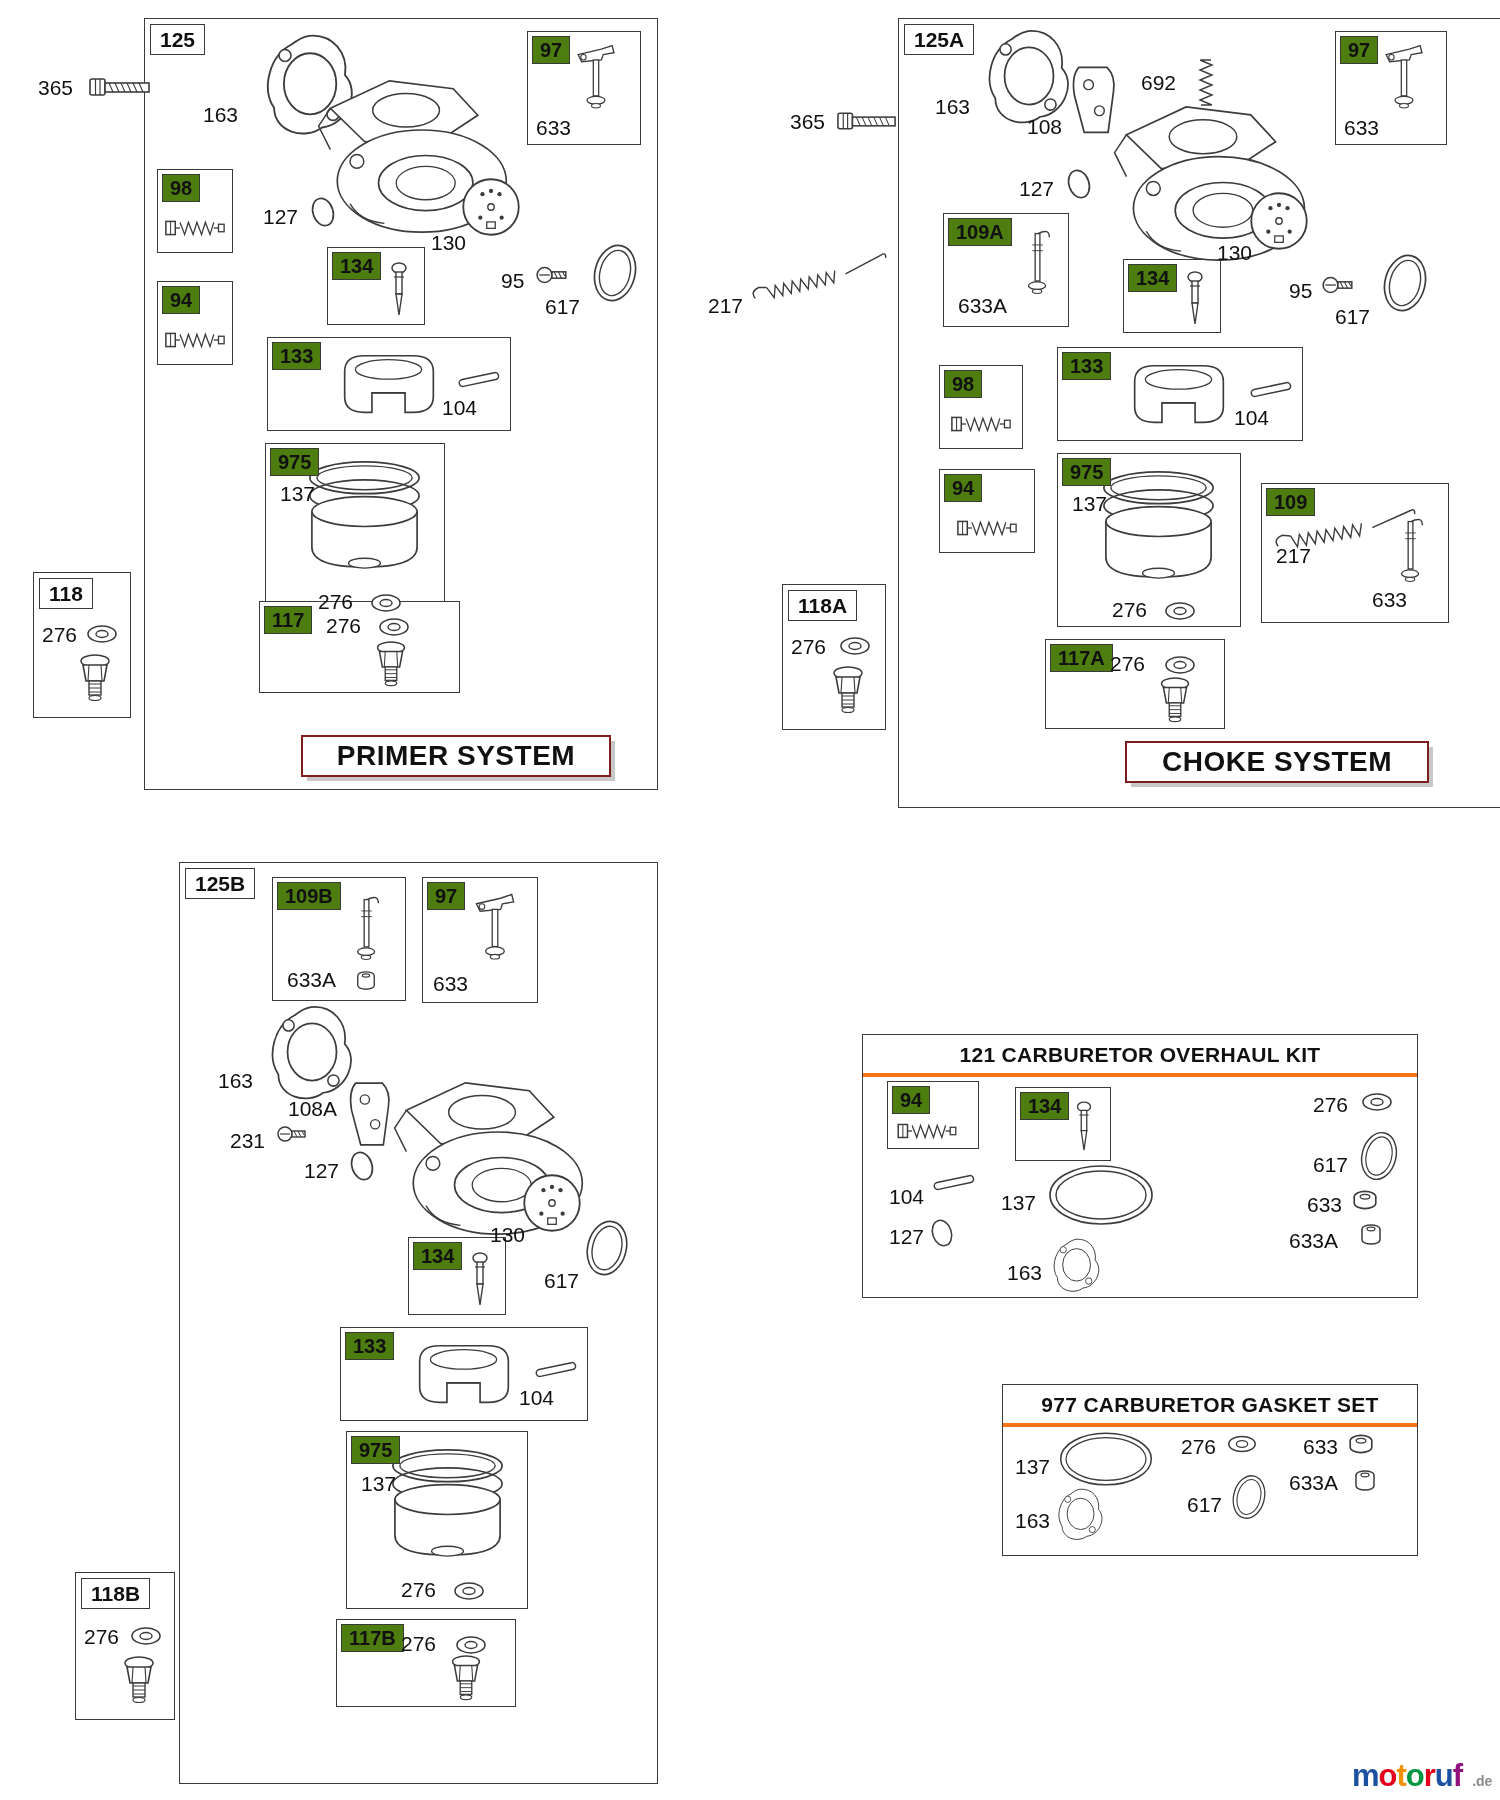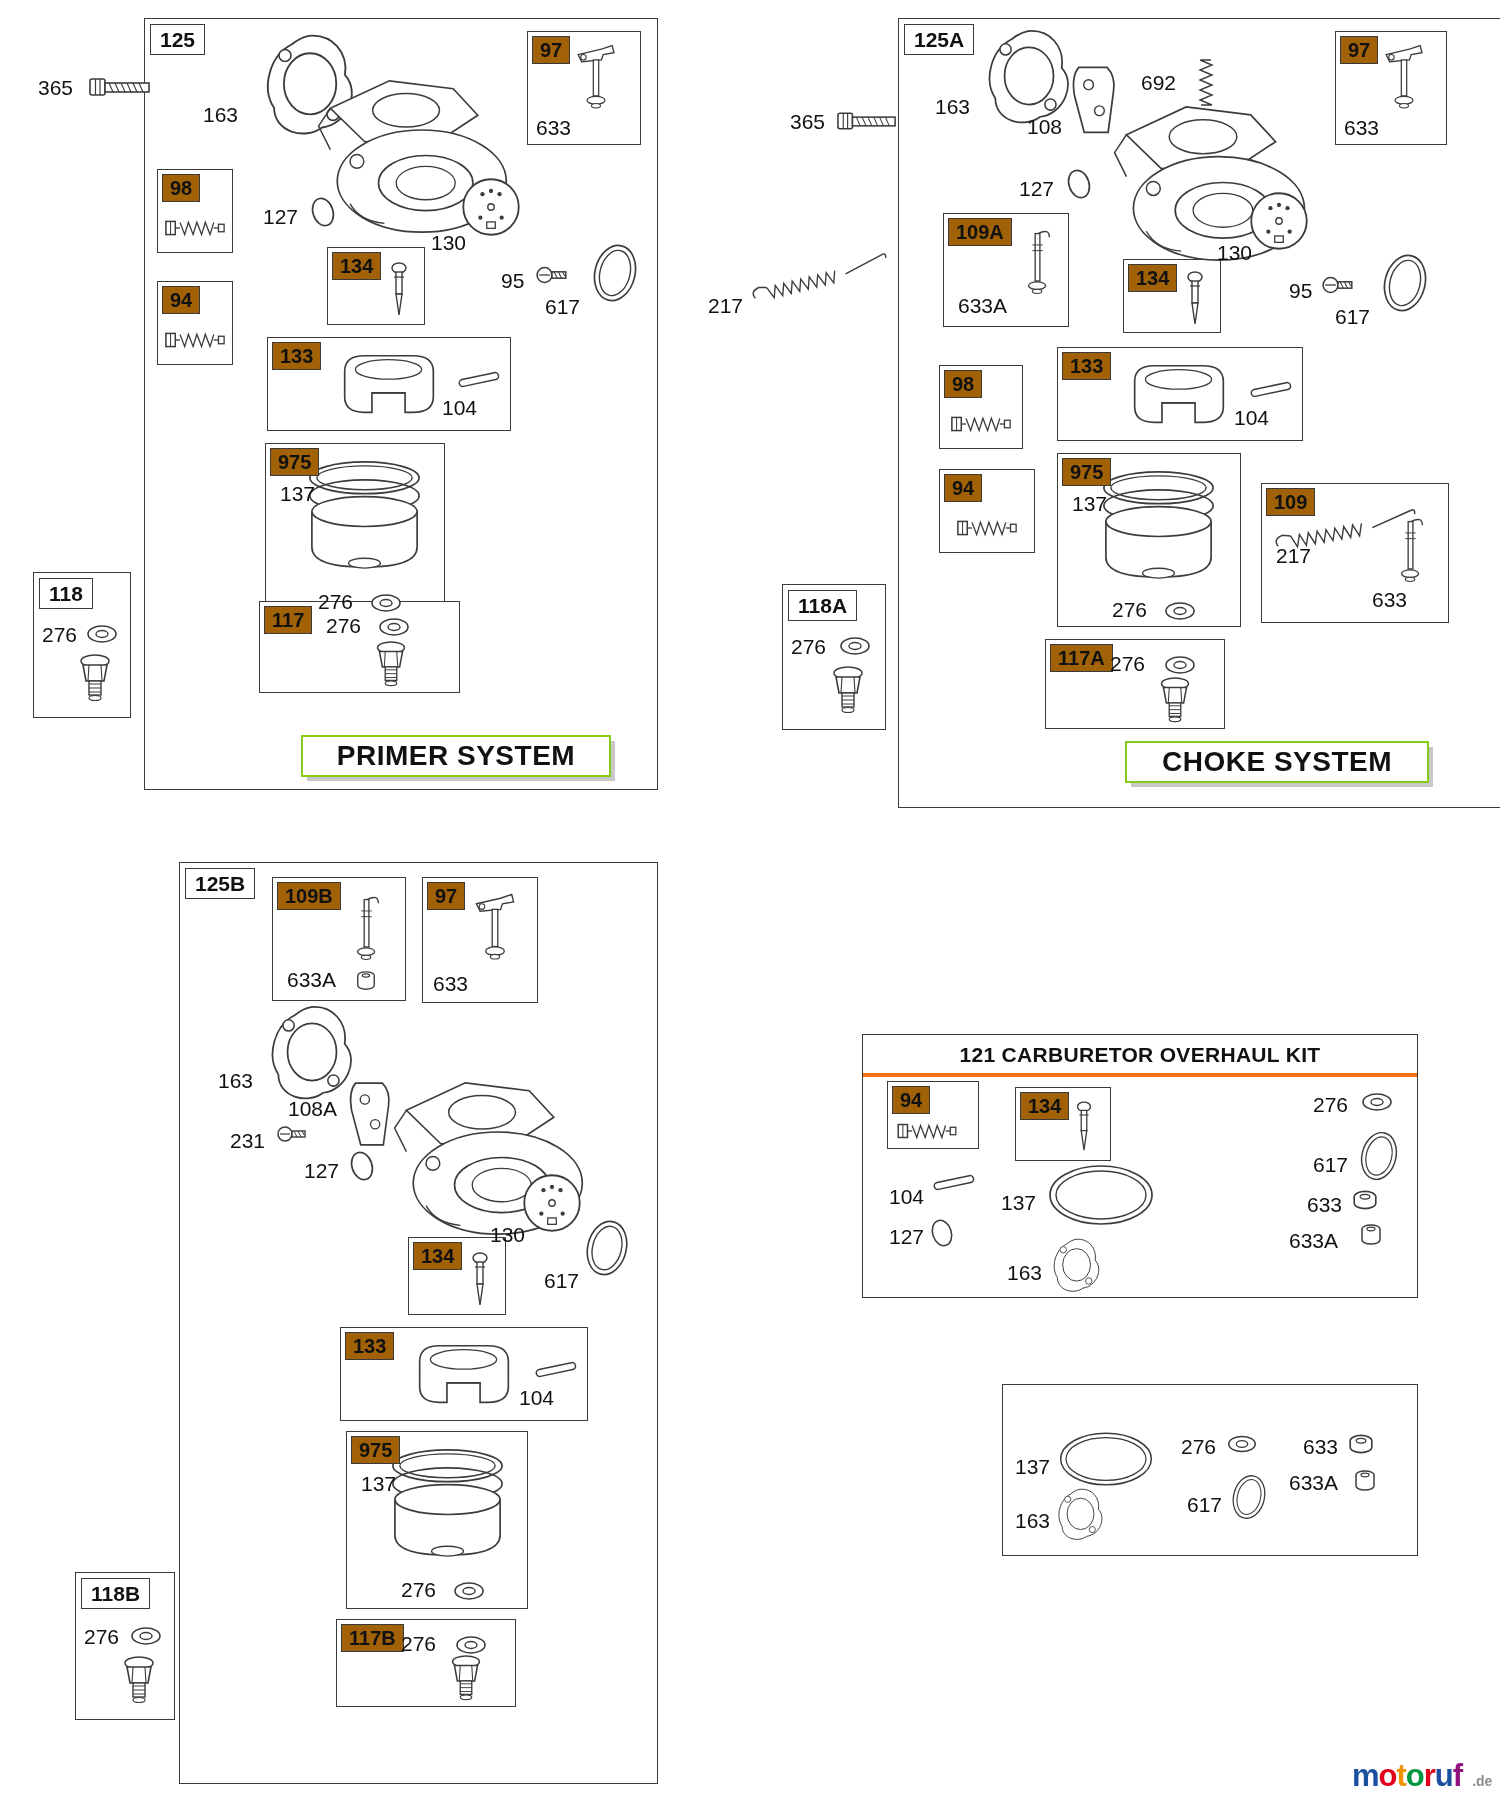--- a/index.html
+++ b/index.html
@@ -3,26 +3,26 @@
 <meta charset="utf-8">
 <style>
   * { box-sizing: border-box; margin: 0; padding: 0; }
   html,body { background:#ffffff; }
   body { font-family:"Liberation Sans", sans-serif; color:#111; }
   #canvas { position:relative; width:1500px; height:1800px; background:#fff; overflow:hidden; }
 
   .panel, .sub-box, .side-box { position:absolute; border:1.5px solid #3a3a3a; background:#fff; }
   .corner-label { position:absolute; top:5px; left:5px; border:1.5px solid #3a3a3a; background:#fff;
                   padding:2px 9px; font-size:21px; font-weight:bold; line-height:1.2; z-index:5; }
-  .sub-label { position:absolute; top:4px; left:4px; border:1.4px solid #3a3a3a; background:#a16207;
+  .sub-label { position:absolute; top:4px; left:4px; border:1.4px solid #3a3a3a; background:#4d7c0f;
                padding:1px 7px; font-size:20px; font-weight:bold; line-height:1.2; z-index:5; }
   .callout { position:absolute; font-size:21px; line-height:1.1; white-space:nowrap; z-index:6; }
   .part { position:absolute; overflow:visible; z-index:2; }
 
-  .title-box { position:absolute; border:2px solid #84cc16; background:#fff; display:flex;
+  .title-box { position:absolute; border:2px solid #7f1d1d; background:#fff; display:flex;
                align-items:center; justify-content:center; font-weight:bold; font-size:28px;
                letter-spacing:.5px; box-shadow:5px 5px 0 -1px #c8c8c8; z-index:4; }
   .kit-title { position:absolute; left:0; top:0; width:100%; padding:8px 0 6px 0; text-align:center;
                font-size:21px; font-weight:bold; letter-spacing:.3px; border-bottom:4px solid #f97316; }
 
   .logo { position:absolute; left:1352px; top:1758px; display:flex; align-items:baseline; }
   .logo .word { font-size:31px; font-weight:bold; letter-spacing:-1px; }
   .logo .tld { font-size:14px; font-weight:bold; margin-left:10px; }
 </style>
 </head>
@@ -571,20 +571,21 @@
     <svg class="part" style="left:66px;top:182px;width:26px;height:32px">
         <use href="#s-oval"></use>
       </svg>
     <span class="callout" style="left:144px;top:226px">163</span>
     <svg class="part" style="left:186px;top:202px;width:54px;height:58px">
         <use href="#s-gasket"></use>
       </svg>
   </div>
 
   <div class="panel" style="left:1002px;top:1384px;width:416px;height:172px">
+    <div class="kit-title">977 CARBURETOR GASKET SET</div>
 
     <span class="callout" style="left:12px;top:70px">137</span>
     <svg class="part" style="left:52px;top:42px;width:102px;height:64px">
         <use href="#s-bigoring"></use>
       </svg>
     <span class="callout" style="left:178px;top:50px">276</span>
     <svg class="part" style="left:222px;top:48px;width:34px;height:22px">
         <use href="#s-washer"></use>
       </svg>
     <span class="callout" style="left:300px;top:50px">633</span>

